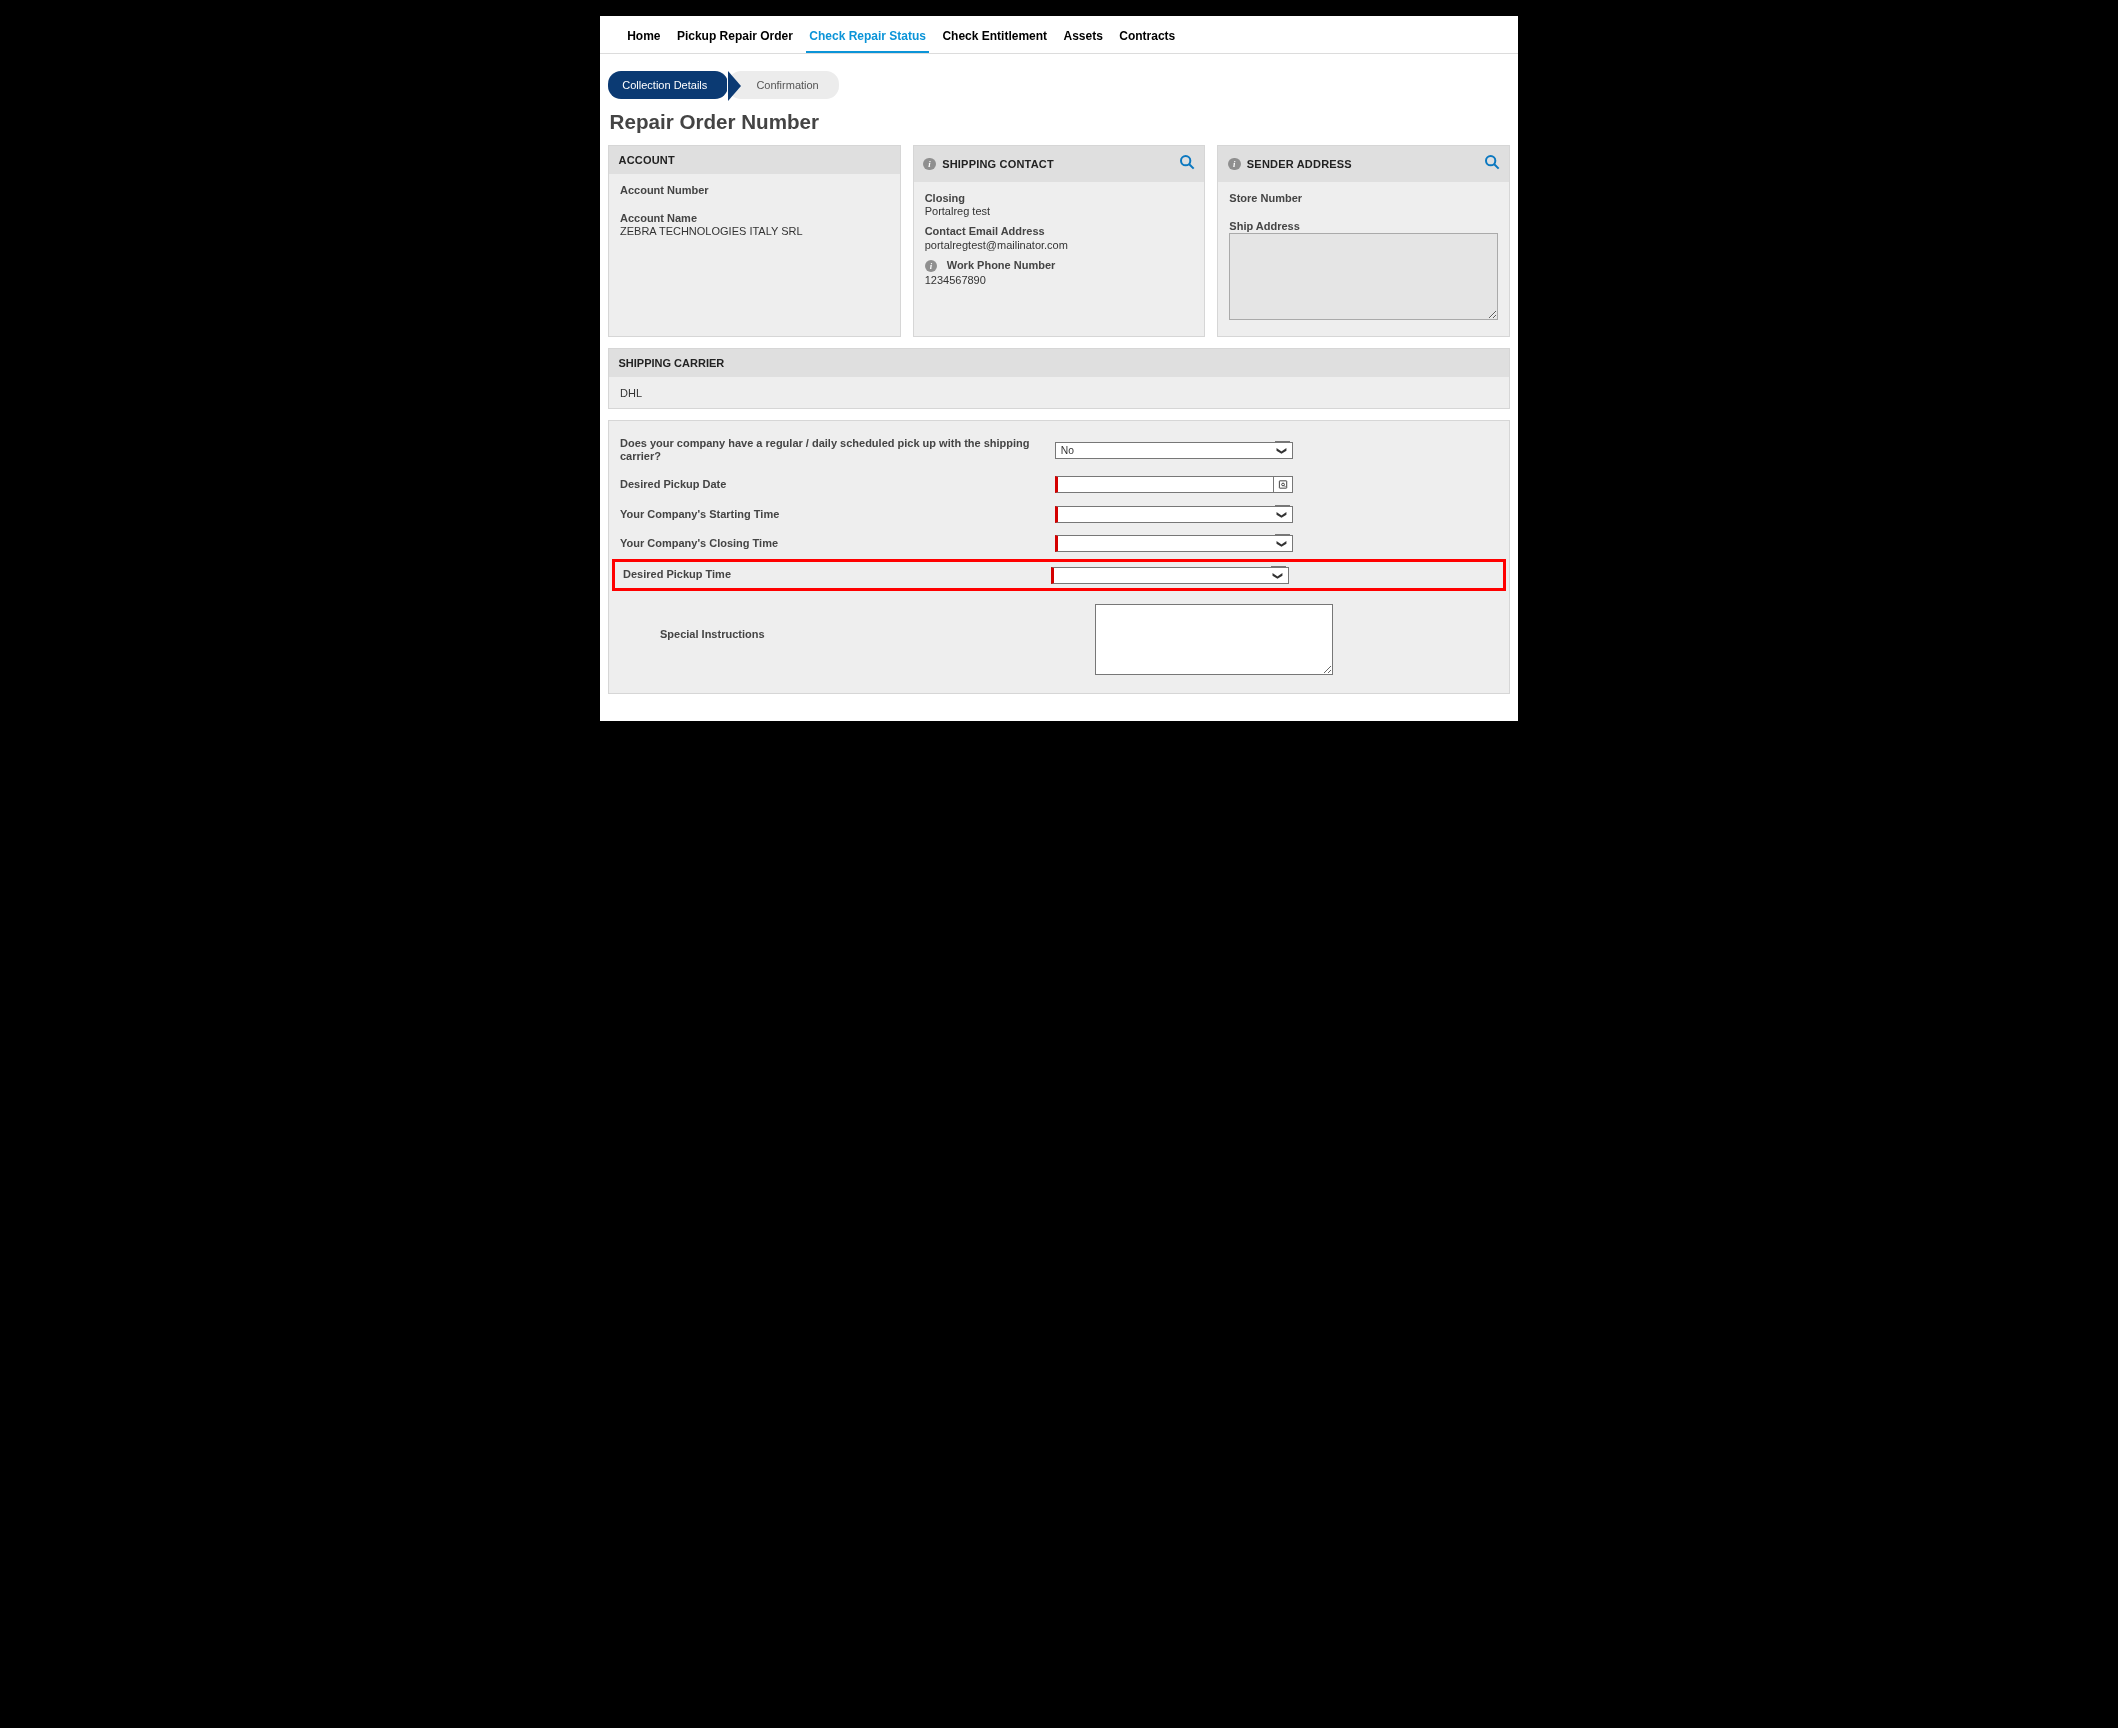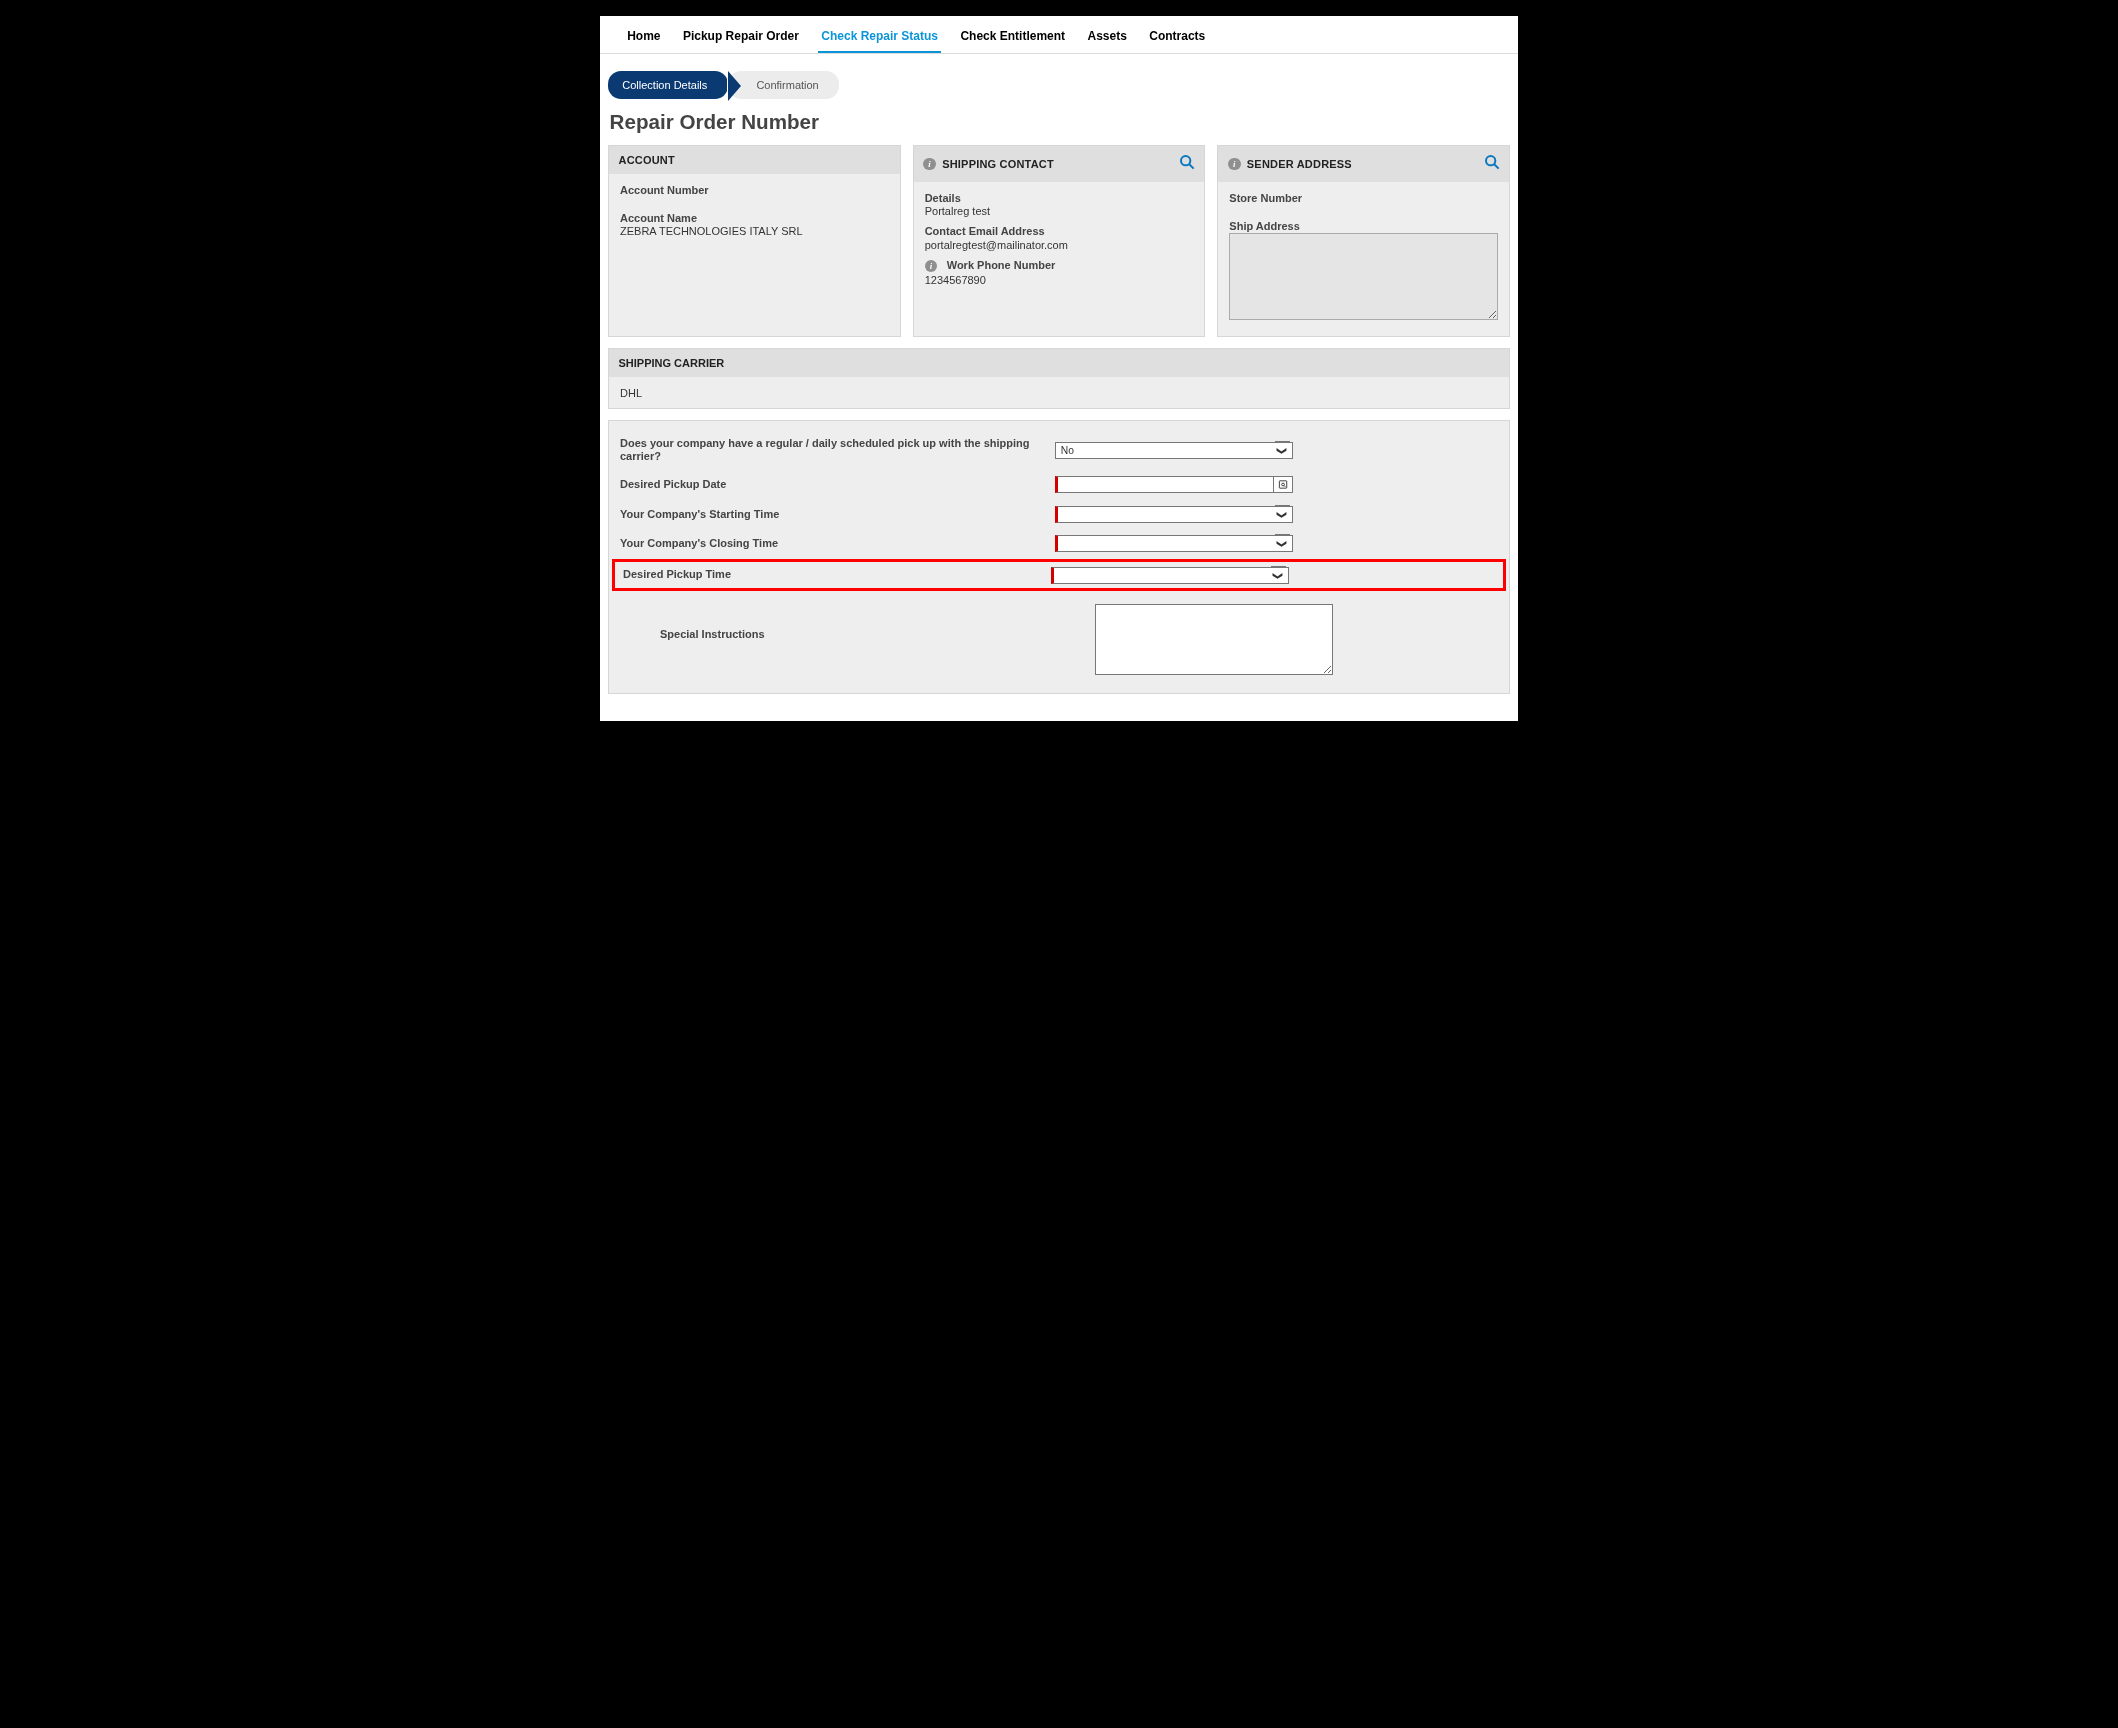--- a/index.html
+++ b/index.html
@@ -17,21 +17,21 @@
   }
   .inner {
     padding: 0;
   }
   
   .topnav {
     display: flex;
     align-items: flex-end;
     padding: 0 24px;
     margin-top: 6.3px;
-    gap: 16px;
+    gap: 10px;
     border-bottom: 0.8px solid #dcdcdc;
   }
   .topnav .navitem {
     font-weight: bold;
     font-size: 12px;
     color: #000;
     padding: 6.3px 3.2px 8px 3.2px;
     cursor: pointer;
     border-bottom: 2.4px solid transparent;
   }
@@ -286,21 +286,21 @@
             <span class="info-ico">i</span>
             <span class="hdr-text">SHIPPING CONTACT</span>
             <span class="search-ico">
               <svg class="search-icon-svg" viewBox="0 0 24 24" fill="none" stroke="#0b78c0" stroke-width="3">
                 <circle cx="10" cy="10" r="7"></circle>
                   <line x1="15" y1="15" x2="22" y2="22"></line>
               </svg>
             </span>
           </div>
           <div class="card-body">
-            <div class="field-label">Details</div>
+            <div class="field-label">Closing</div>
             <div class="field-value">Portalreg test</div>
             <div class="field-label">Contact Email Address</div>
             <div class="field-value">portalregtest@mailinator.com</div>
             <div class="field-label field-label-inline">
               <span class="info-ico">i</span>
               <span>Work Phone Number</span>
             </div>
             <div class="field-value">1234567890</div>
           </div>
         </div>

